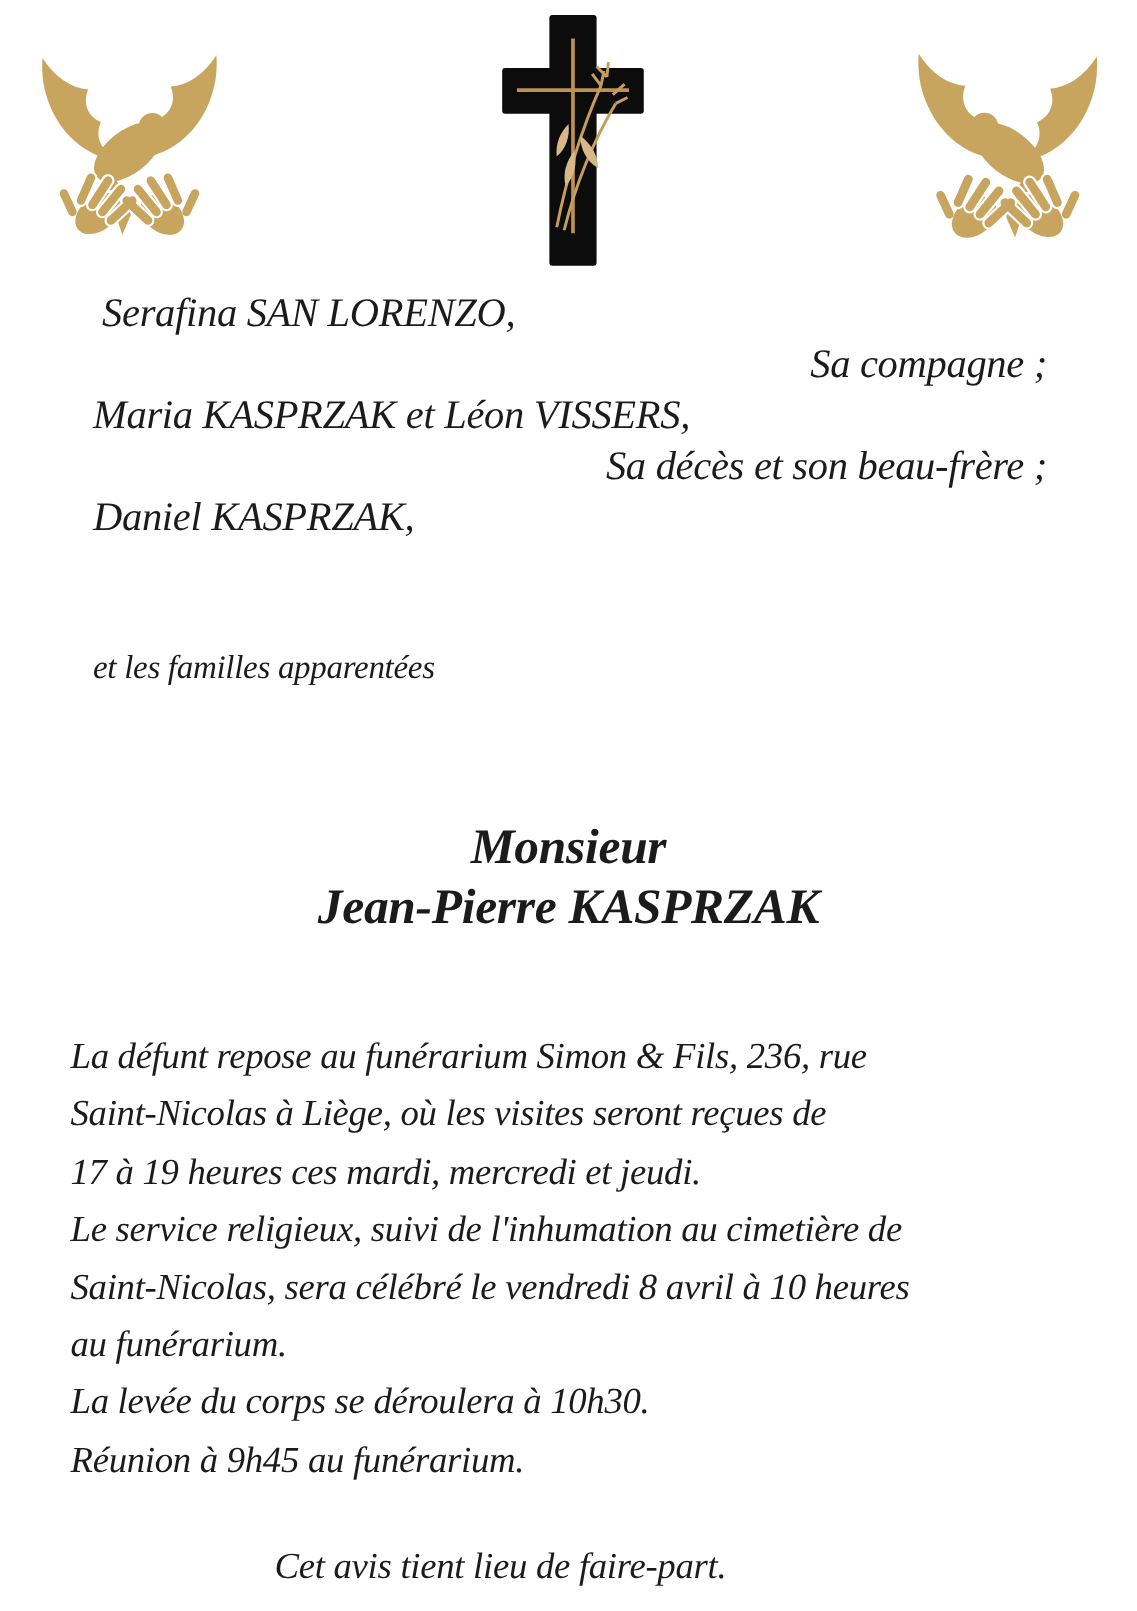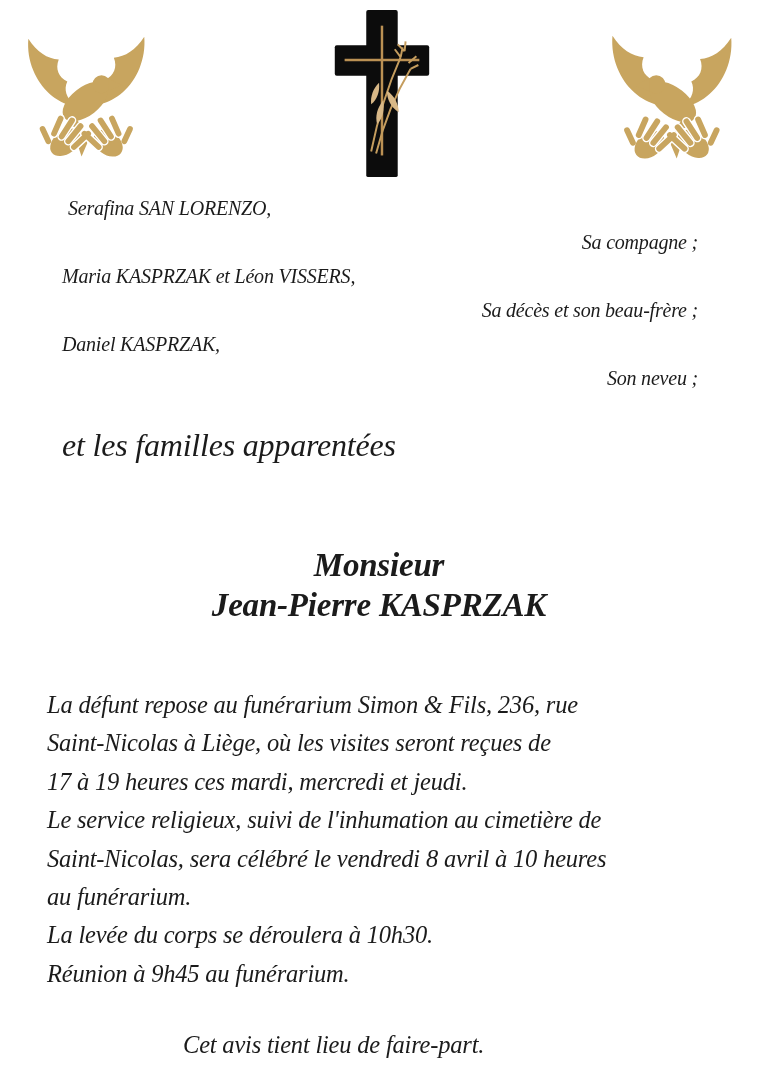--- a/index.html
+++ b/index.html
@@ -11,27 +11,27 @@
     font-family:"Liberation Serif","DejaVu Serif",serif;
     font-style:italic;
     color:#1b1b1b;
   }
   .ornament{position:absolute;}
   .dove-left{left:16px;top:28px;}
   .dove-right{right:14px;top:27px;transform:scaleX(-1);}
   .cross{left:322px;top:6px;}
 
   .family{position:absolute;left:62px;right:60px;top:191px;}
-  .family div{font-size:20px;line-height:34px;white-space:nowrap;letter-spacing:-0.2px;}
+  .family div{font-size:27px;line-height:34px;white-space:nowrap;letter-spacing:-0.2px;}
   .row-l{text-align:left;}
   .row-r{text-align:right;}
   .family .row-l:first-child{padding-left:6px;}
 
   .intro{position:absolute;left:62px;top:427px;}
-  .intro div{font-size:32px;line-height:36px;white-space:nowrap;letter-spacing:-0.2px;}
+  .intro div{font-size:22px;line-height:36px;white-space:nowrap;letter-spacing:-0.2px;}
 
   .deceased{position:absolute;left:0;right:0;top:545px;text-align:center;font-weight:bold;}
   .deceased div{font-size:33px;line-height:40px;letter-spacing:-0.2px;}
 
   .details{position:absolute;left:47px;top:686px;}
   .details div{font-size:24.5px;line-height:38.4px;white-space:nowrap;letter-spacing:-0.2px;}
 
   .notice{position:absolute;left:183px;top:1031px;font-size:24.5px;white-space:nowrap;letter-spacing:-0.2px;}
 </style>
 </head>
@@ -125,21 +125,20 @@
       <line x1="114" y1="119" x2="120" y2="106"></line>
     </g>
   </svg>
 
   <div class="family">
     <div class="row-l">Serafina SAN LORENZO,</div>
     <div class="row-r">Sa compagne ;</div>
     <div class="row-l">Maria KASPRZAK et Léon VISSERS,</div>
     <div class="row-r">Sa décès et son beau-frère ;</div>
     <div class="row-l">Daniel KASPRZAK,</div>
-    <div class="row-r">Son neveu ;</div>
   </div>
 
   <div class="intro">
     <div>et les familles apparentées</div>
   </div>
 
   <div class="deceased">
     <div>Monsieur</div>
     <div>Jean-Pierre KASPRZAK</div>
   </div>

